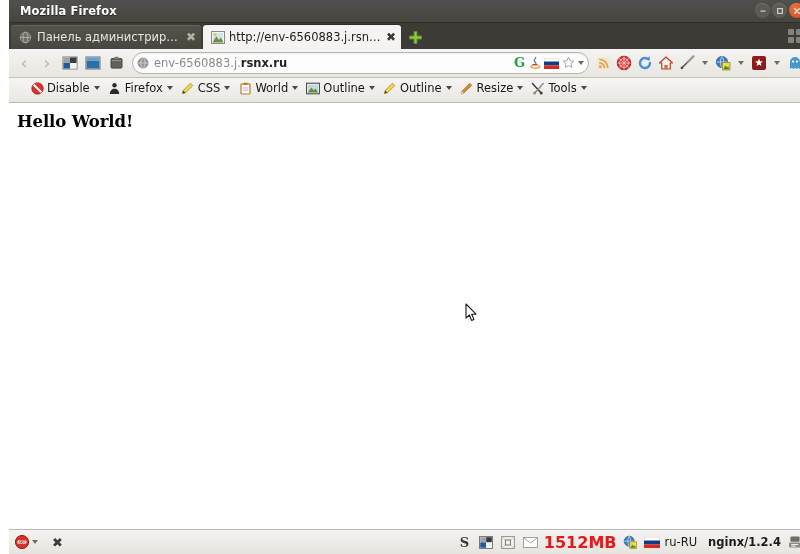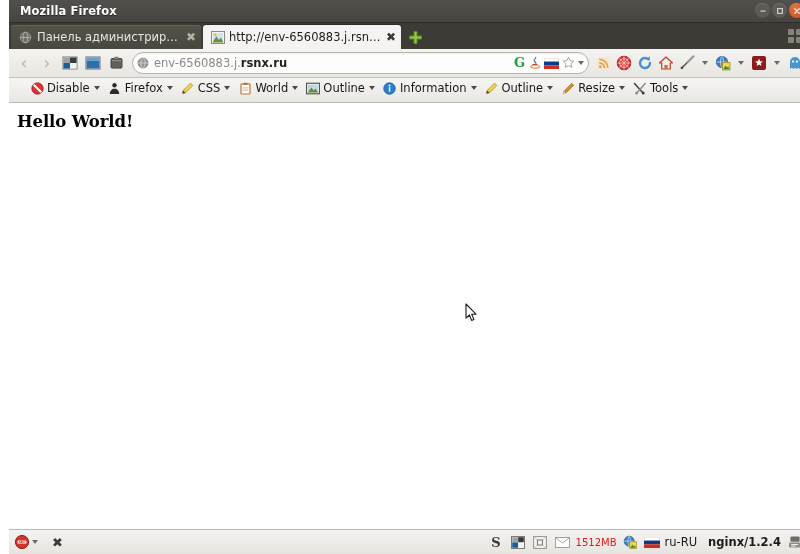--- a/index.html
+++ b/index.html
@@ -250,21 +250,21 @@
     padding: 0 4px;
   }
   .sb-left { display: flex; align-items: center; gap: 2px; }
   .sb-right { margin-left: auto; display: flex; align-items: center; gap: 5px; padding-right: 2px;}
   .sb-icon {
     width: 17px; height: 17px;
     display: flex; align-items: center; justify-content: center;
     flex: 0 0 auto;
   }
   .sb-text { font-size: 11.5px; color: #1b1b1b; white-space: nowrap; }
-  .sb-mem { font-size: 10px; color: #e01b1b; font-weight: normal; white-space: nowrap; text-align: right;}
+  .sb-mem { font-size: 16px; color: #e01b1b; font-weight: bold; white-space: nowrap; text-align: right;}
   .sb-close-x { font-size: 13px; font-weight: bold; color: #3b3a36; line-height:1; }
   .sb-s { font-size: 13px; font-weight: bold; color: #3b3a36; font-family: "DejaVu Serif", serif;}
 </style>
 </head>
 <body>
 
 <div class="window">
 
   <div class="titlebar">
     <span class="title-text">Mozilla Firefox</span>
@@ -521,31 +521,20 @@
           <rect x="0.6" y="1.2" width="12.8" height="10.6" fill="#ffffff" stroke="#4b4a46" stroke-width="1.1"></rect>
           <rect x="1.8" y="2.4" width="10.4" height="8.2" fill="#bcd9ee"></rect>
           <path d="M1.8 10.6 L5.4 5.4 L7.8 8.4 L9.4 6.4 L12.2 10.6 Z" fill="#5e8f3a"></path>
           <circle cx="4.2" cy="4.4" r="1.1" fill="#f0d24a"></circle>
         </svg>
       </span>
       <span>Outline</span>
       <span class="dcaret"></span>
     </div>
 
-    <div class="devitem">
-      <span class="dico">
-        <svg width="13" height="13" viewBox="0 0 13 13">
-          <circle cx="6.5" cy="6.5" r="5.7" fill="#2b7fd0" stroke="#1a5b9c" stroke-width=".9"></circle>
-          <rect x="5.8" y="5.2" width="1.5" height="4.4" fill="#fff"></rect>
-          <circle cx="6.55" cy="3.5" r=".95" fill="#fff"></circle>
-        </svg>
-      </span>
-      <span>Information</span>
-      <span class="dcaret"></span>
-    </div>
 
 
     <div class="devitem">
       <span class="dico">
         <svg width="13" height="13" viewBox="0 0 13 13">
           <path d="M9.5 1.2 L11.8 3.5 L4.5 10.8 L1.4 11.6 L2.2 8.5 Z" fill="#f2d24e" stroke="#a88f1e" stroke-width=".8" stroke-linejoin="round"></path>
           <path d="M2.2 8.5 L4.5 10.8 L1.4 11.6 Z" fill="#44423d"></path>
         </svg>
       </span>
       <span>Outline</span>

